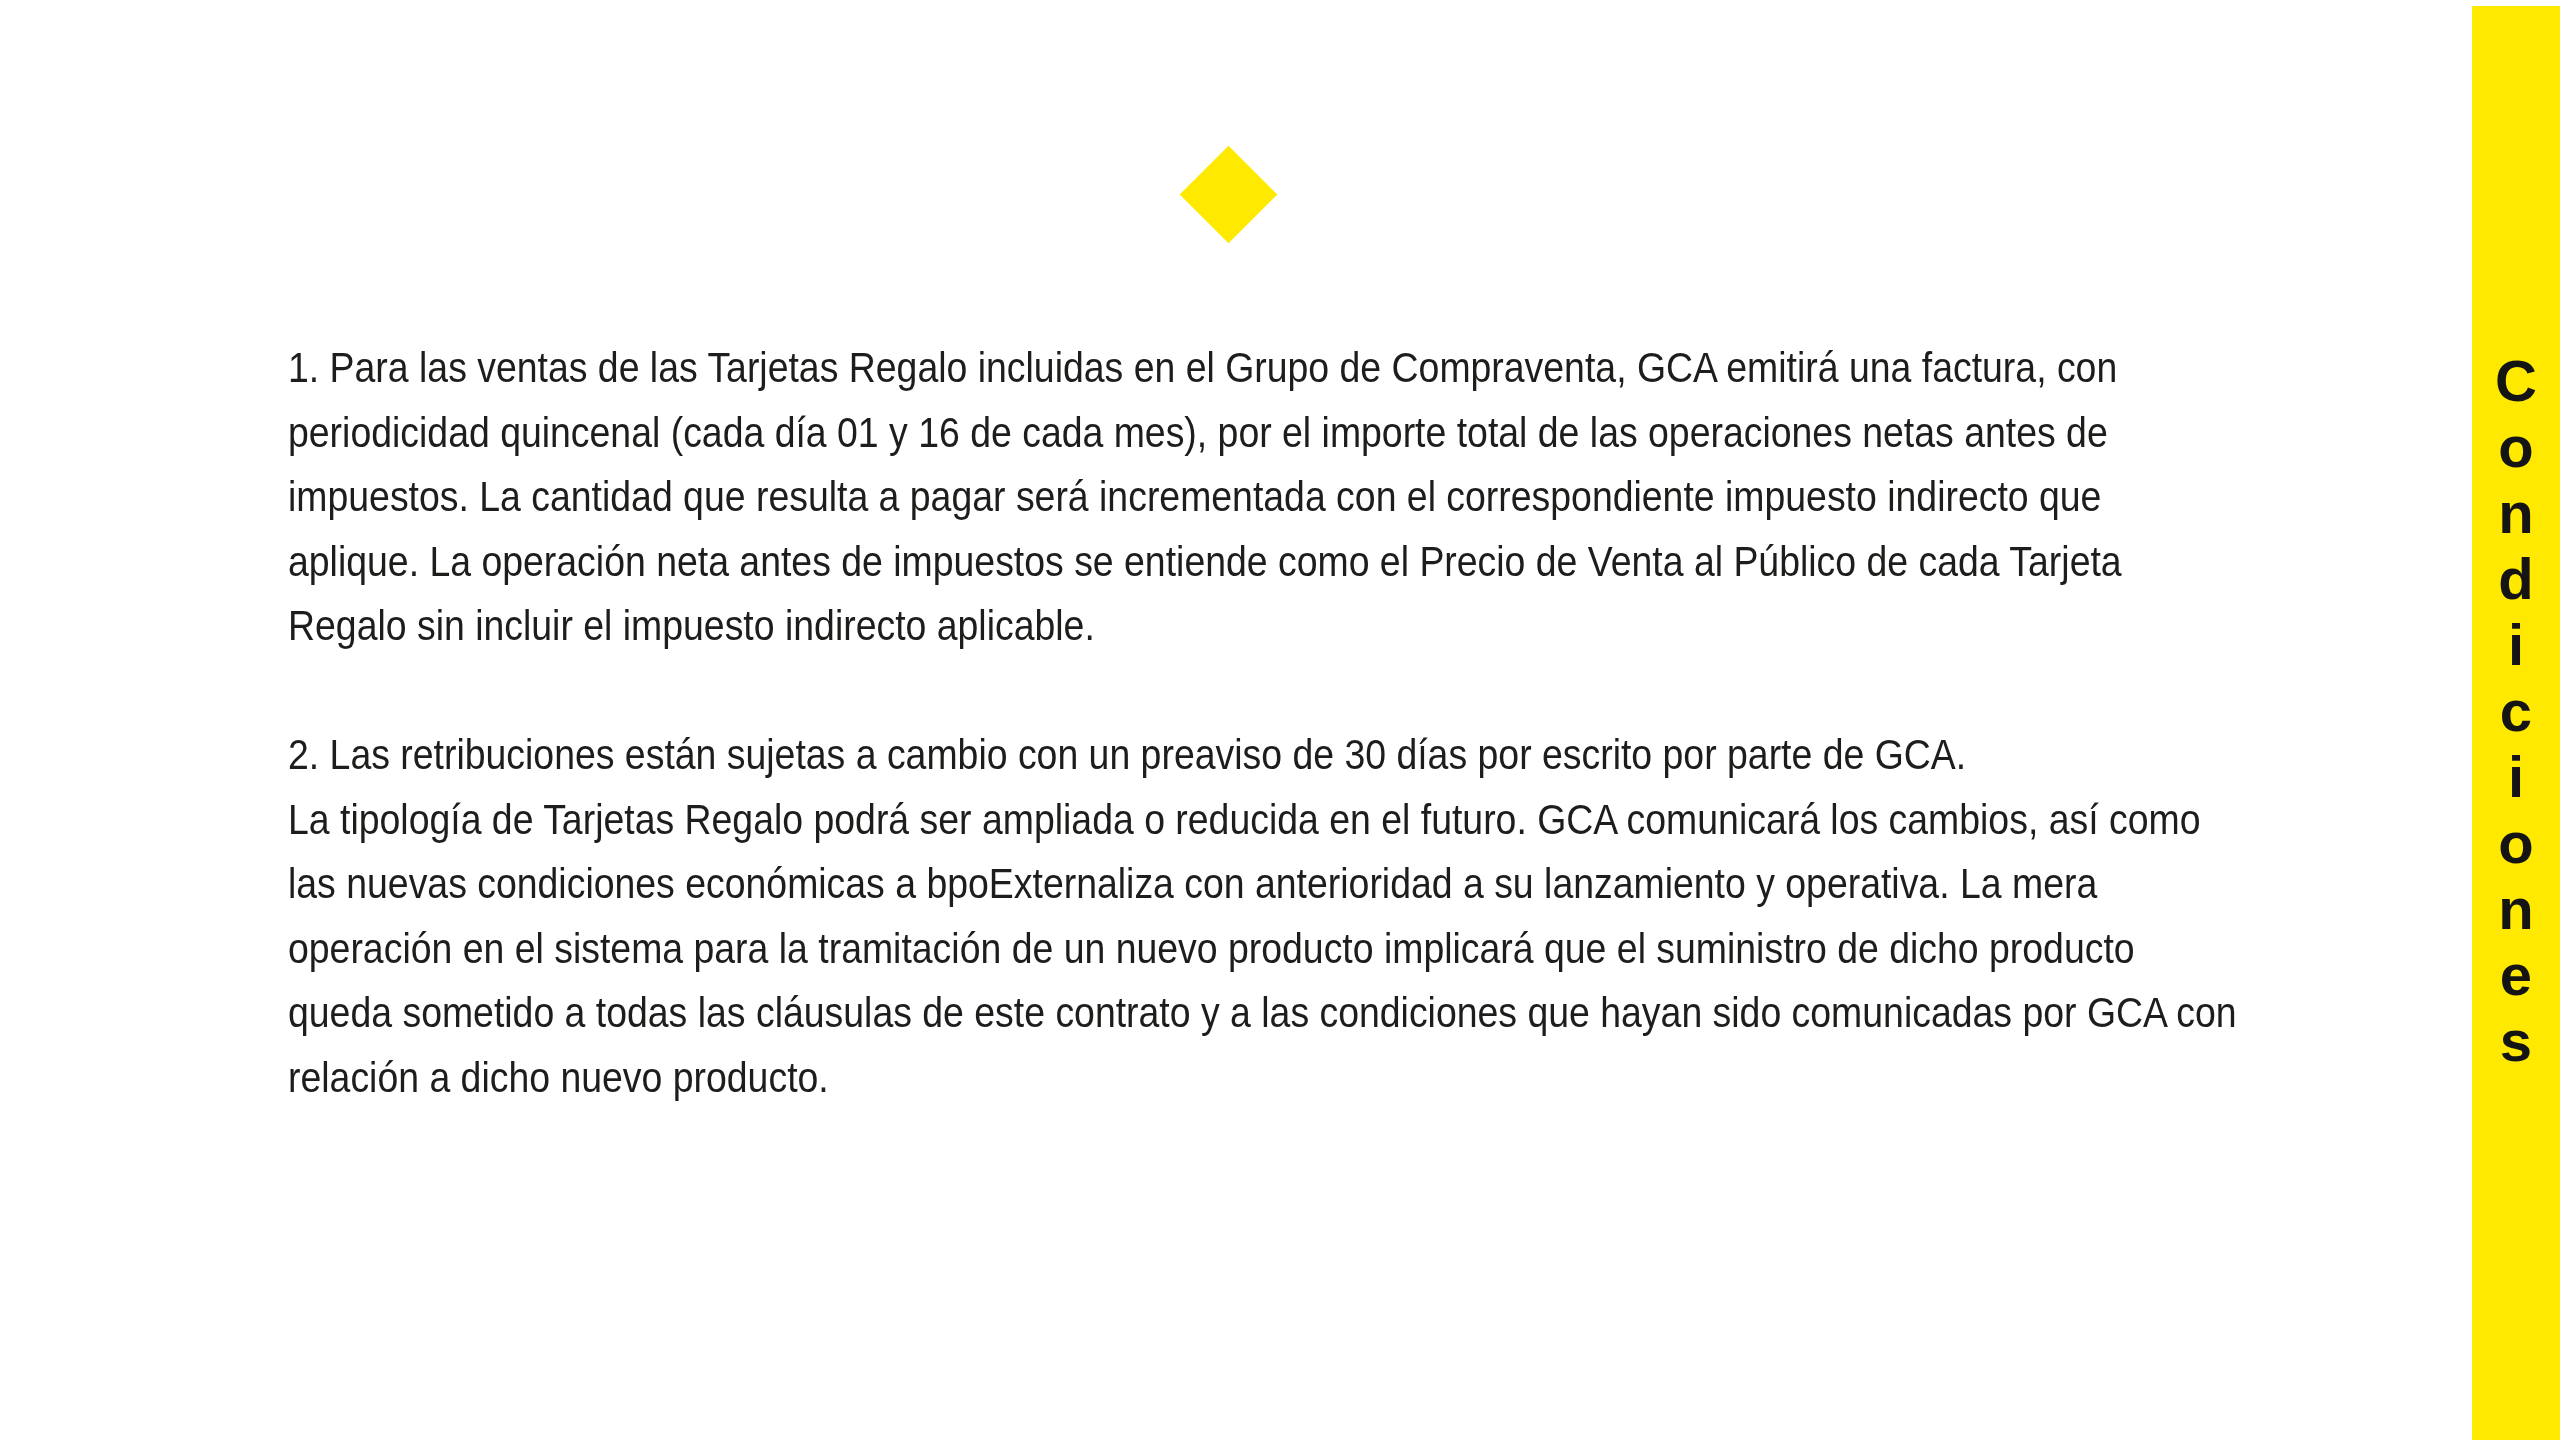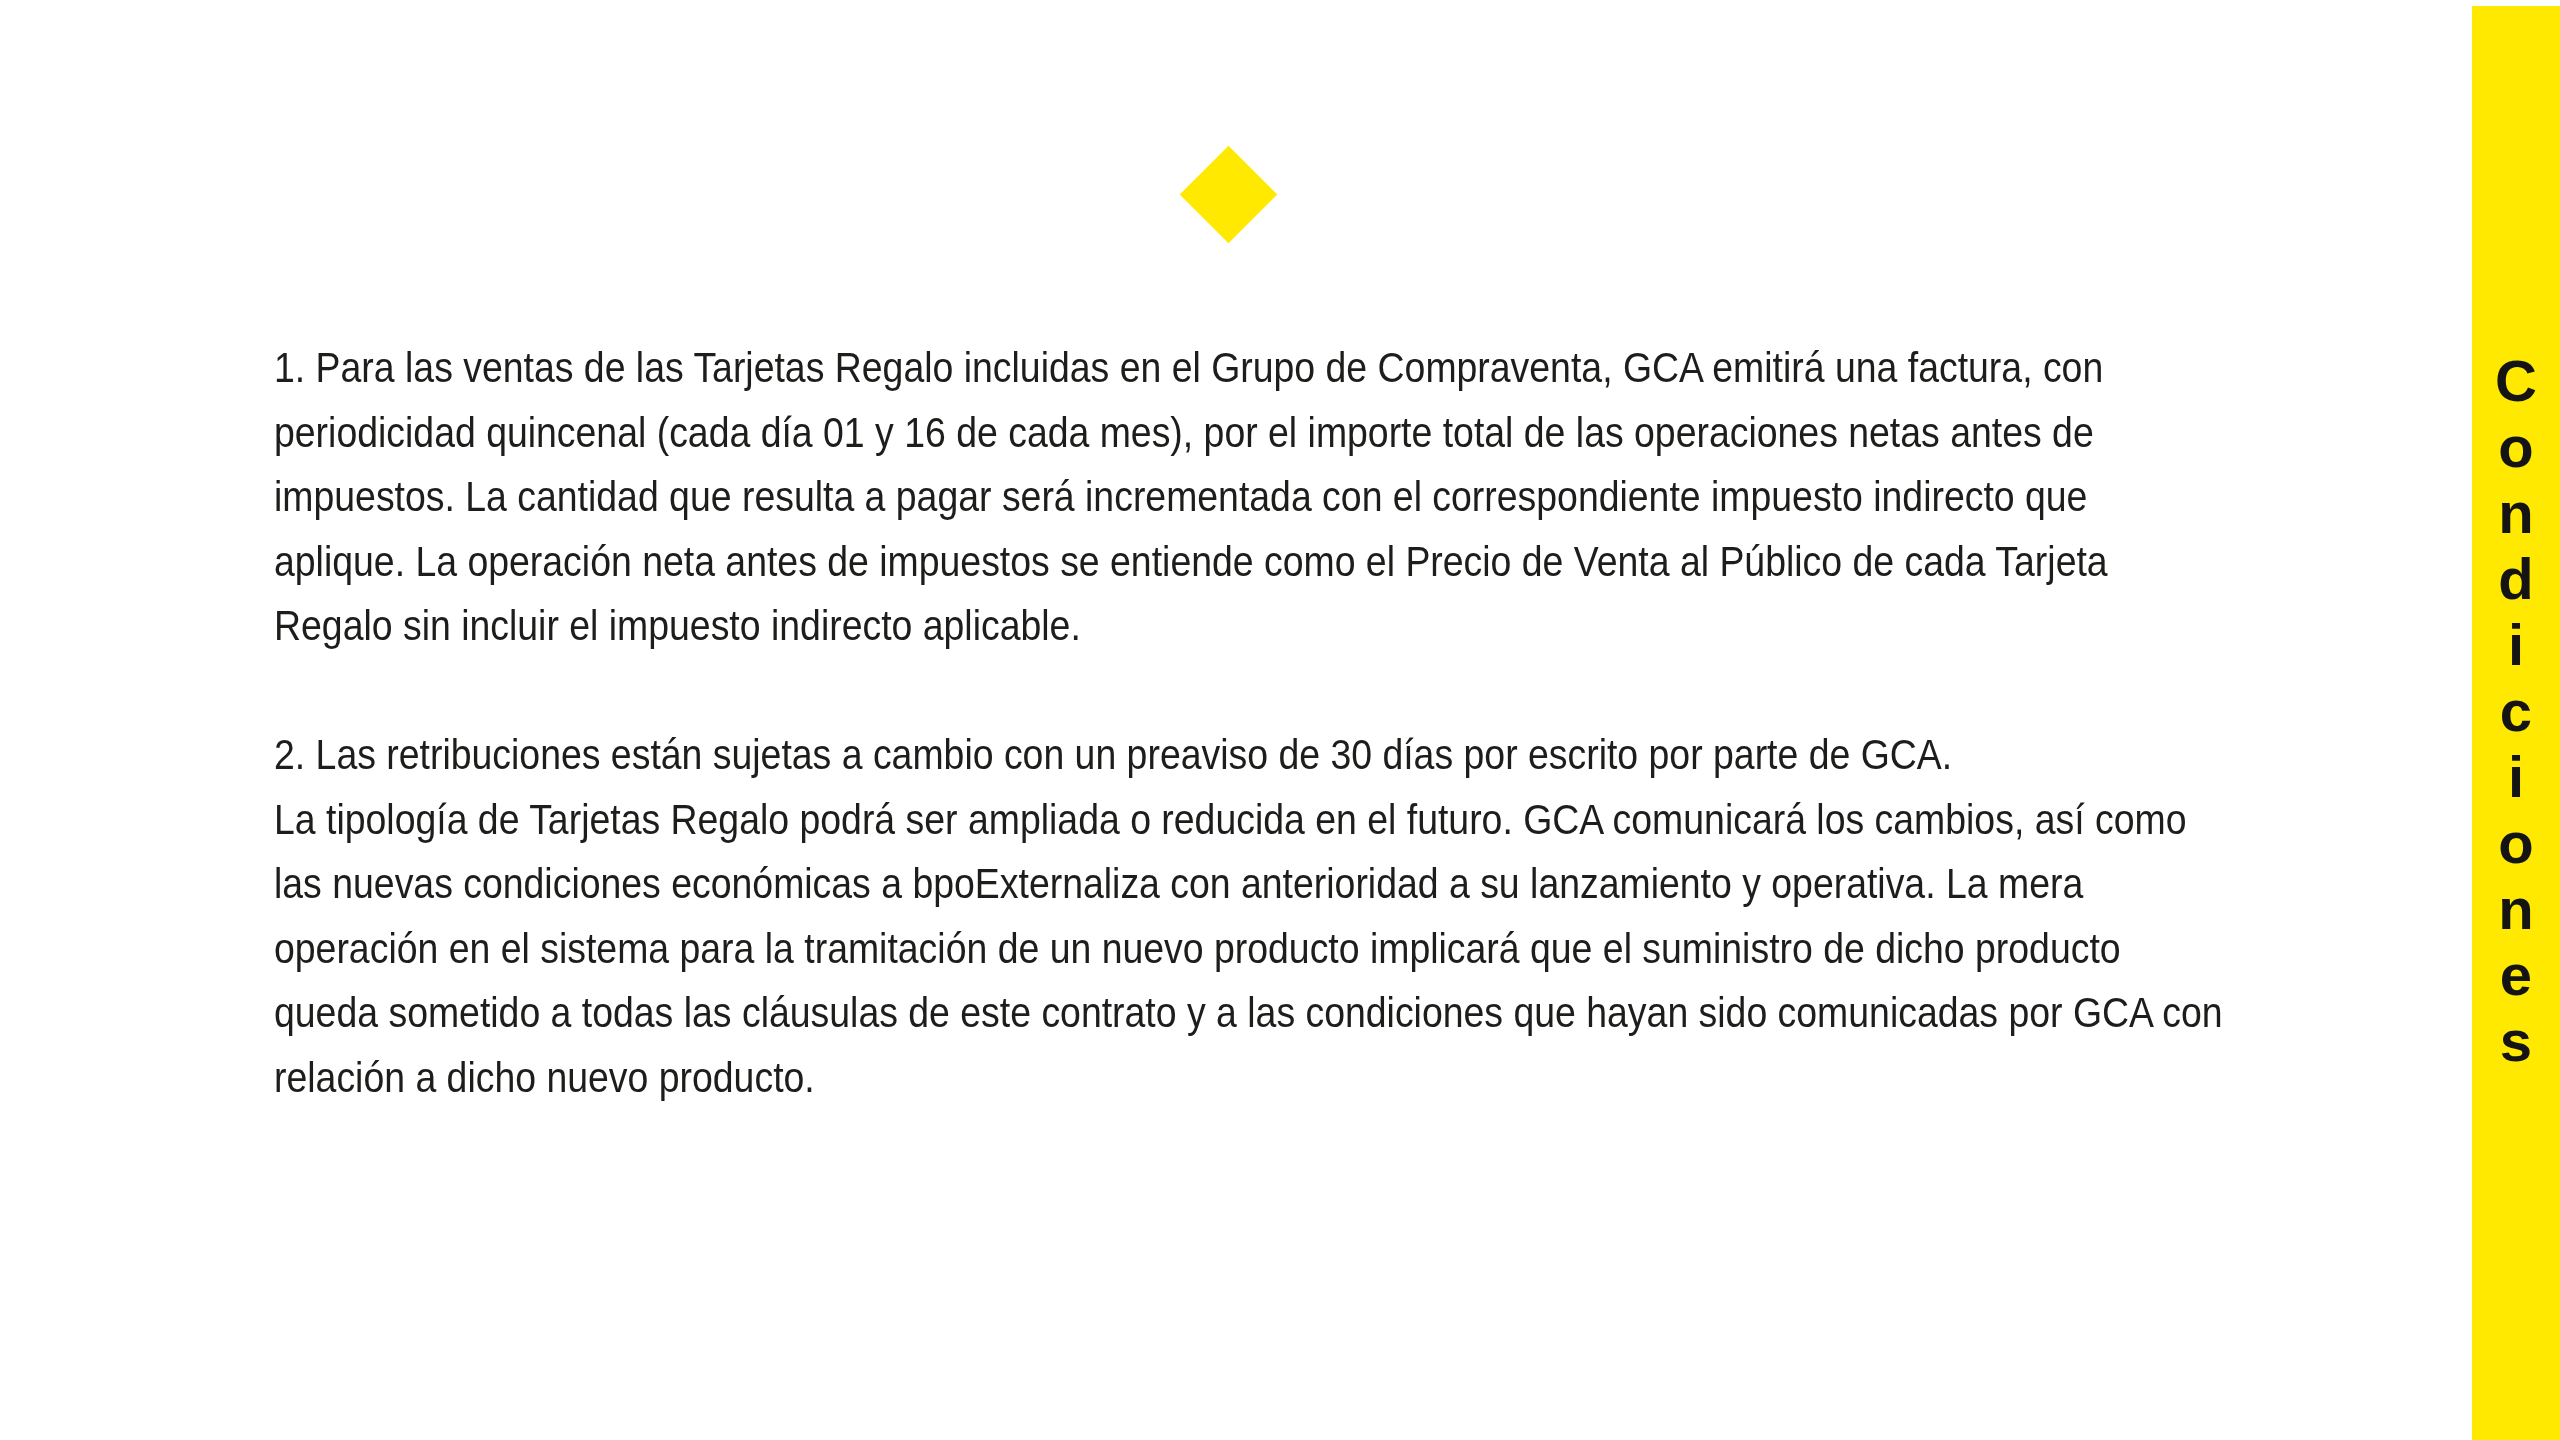--- a/index.html
+++ b/index.html
@@ -21,21 +21,21 @@
     left: 1194px;
     top: 160px;
     width: 69px;
     height: 69px;
     background: #ffe900;
     transform: rotate(45deg);
   }
   
   .content {
     position: absolute;
-    left: 274px;
+    left: 288px;
     top: 335px;
     width: 2180px;
     color: #1d1d1b;
     font-size: 43px;
     line-height: 64.5px;
     font-weight: 400;
   }
   .para {
     margin: 0 0 64.5px 0;
     padding: 0;

